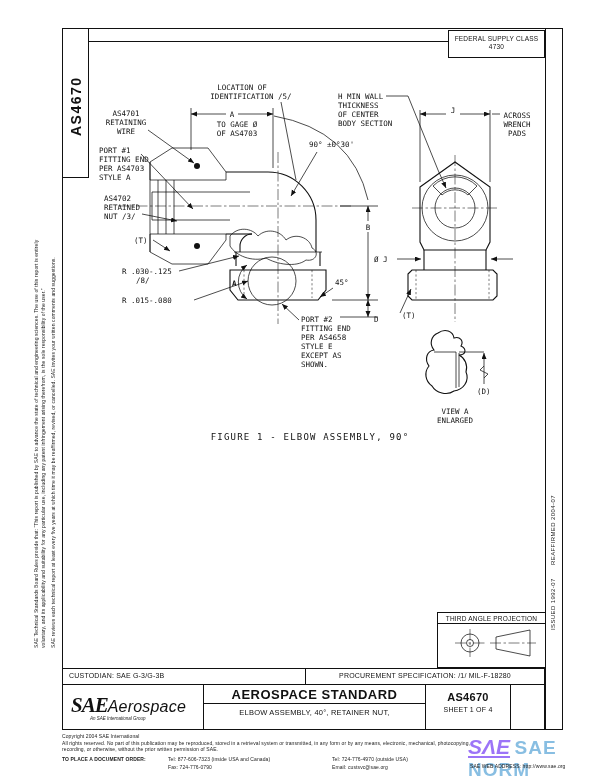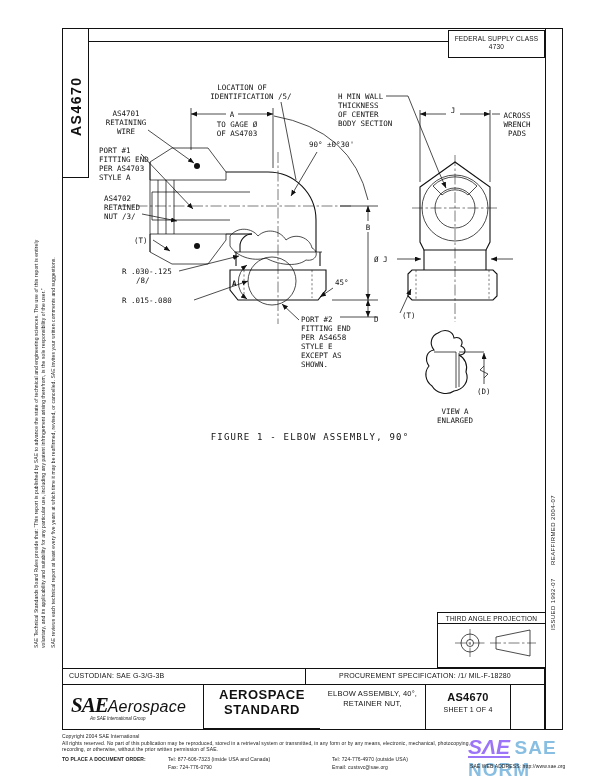--- a/index.html
+++ b/index.html
@@ -15,21 +15,21 @@
   .fsc{font-size:6.5px;text-align:center;line-height:8px;padding-top:4px;letter-spacing:.2px;}
   .tap-title{font-size:6.5px;text-align:center;border-bottom:1px solid #111;padding:2px 0 1px;letter-spacing:.2px;}
   
   .tb{position:absolute;left:62px;top:668px;width:483px;height:62px;border:1px solid #111;box-sizing:border-box;display:flex;flex-direction:column;}
   .tb-r1{display:flex;height:16px;border-bottom:1px solid #111;box-sizing:border-box;}
   .tb-c1{width:243px;border-right:1px solid #111;box-sizing:border-box;font-size:7px;padding:3px 0 0 6px;letter-spacing:.2px;}
   .tb-c2{flex:1;font-size:7px;text-align:center;padding-top:3px;letter-spacing:.2px;}
   .tb-r2{display:flex;flex:1;}
   .cell{box-sizing:border-box;height:100%;}
   .logo-cell{width:141px;border-right:1px solid #111;position:relative;}
-  .mid-cell{width:222px;border-right:1px solid #111;display:flex;flex-direction:row;}
+  .mid-cell{width:222px;border-right:1px solid #111;display:flex;flex-direction:column;}
   .num-cell{width:85px;border-right:1px solid #111;text-align:center;}
   .end-cell{flex:1;}
   .aero-std{font:bold 13px "Liberation Sans",sans-serif;text-align:center;letter-spacing:.5px;border-bottom:1px solid #111;padding:2px 0 1px;}
   .doc-title{font-size:7.5px;text-align:center;line-height:9.5px;padding-top:4px;letter-spacing:.2px;}
   .docnum{font:bold 11px "Liberation Sans",sans-serif;padding-top:6px;letter-spacing:.3px;}
   .sheet{font-size:7px;padding-top:3px;letter-spacing:.2px;}
   .sae{font:bold italic 21px "Liberation Serif",serif;letter-spacing:-1px;}
   .aerosp{font:italic 16px "Liberation Sans",sans-serif;letter-spacing:.2px;}
   .tagline{font-size:4.5px;font-style:italic;color:#222;}
   

